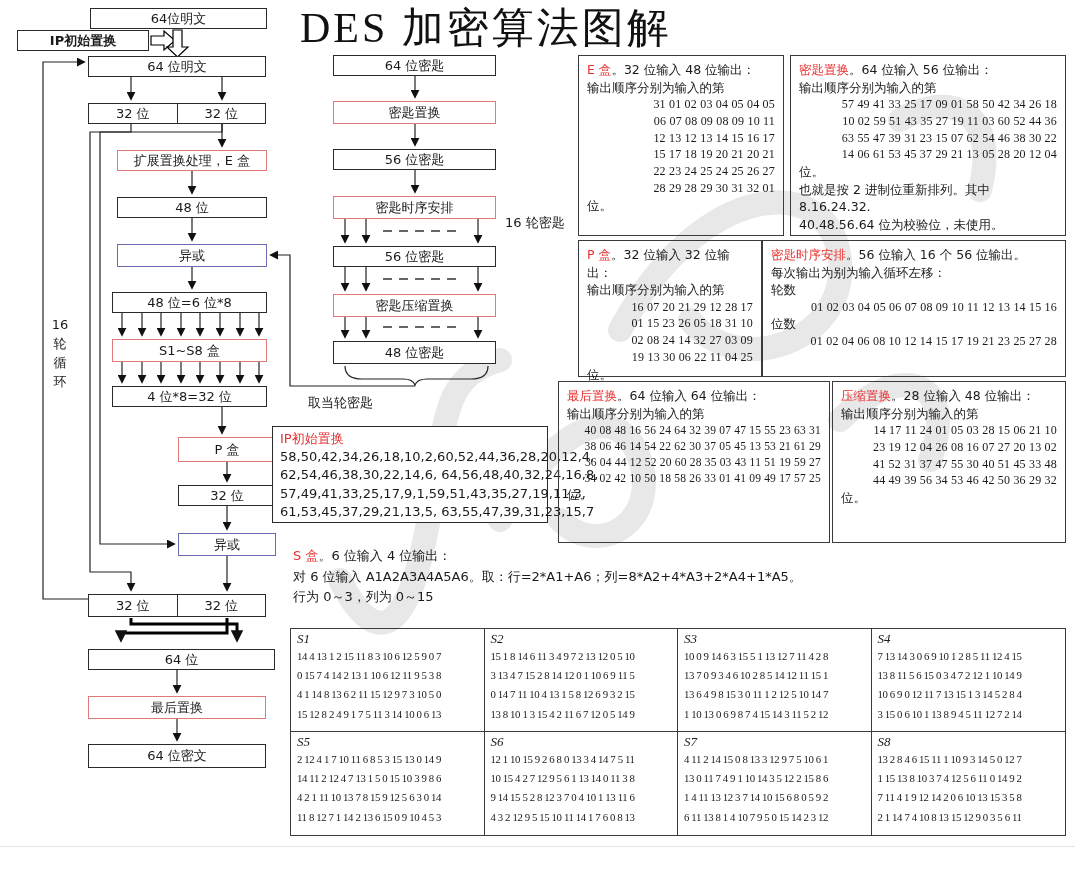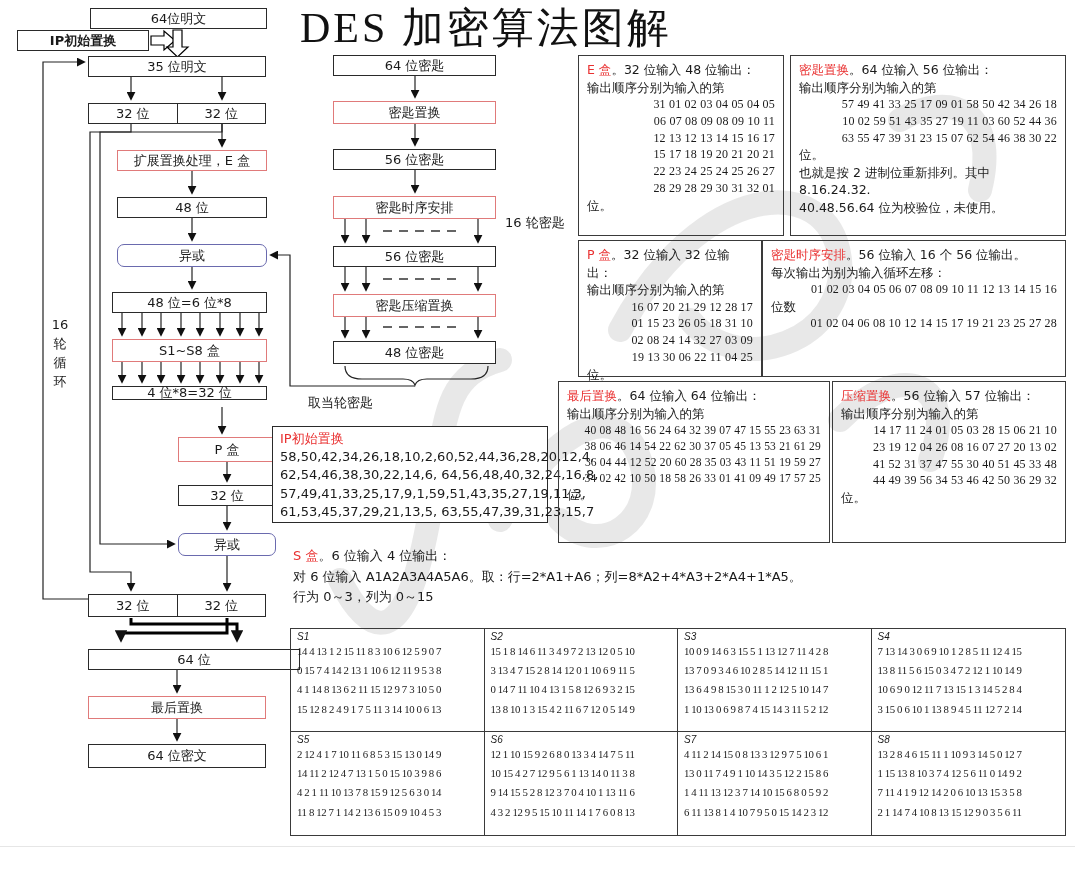--- a/index.html
+++ b/index.html
@@ -1,21 +1,21 @@
 <!DOCTYPE html>
 <html><head>
 <meta charset="utf-8">
 <style>
   html,body{margin:0;padding:0;background:#fff;}
   #stage{position:relative;width:1075px;height:872px;background:#fff;overflow:hidden;
          font-family:"DejaVu Sans","Liberation Sans",sans-serif;color:#1a1a1a;}
   .box{position:absolute;border:1px solid #2a2a2a;background:#fff;display:flex;
        align-items:center;justify-content:center;font-size:13px;box-sizing:border-box;z-index:2;}
   .rb{border-color:#e07a7a;}
-  .bb{border-color:#6a6aae;border-radius:7px;}
+  .bb{border-color:#6a6aae;}
   .split{padding:0;}
   .split .cell{flex:1;display:flex;align-items:center;justify-content:center;height:100%;}
   .split .cell + .cell{border-left:1px solid #2a2a2a;}
   .lbl{position:absolute;font-size:13px;z-index:2;}
   .vlbl{position:absolute;font-size:13px;line-height:1.45;text-align:center;z-index:2;}
   .title{position:absolute;left:300px;top:0px;font-family:"Liberation Serif","DejaVu Serif",serif;
          font-size:42px;letter-spacing:3px;color:#111;z-index:2;white-space:nowrap;}
   .info{position:absolute;border:1px solid #3a3a3a;box-sizing:border-box;padding:5px 8px;
         font-size:12.5px;line-height:1.4;z-index:2;background:transparent;}
   .info .num{font-family:"Liberation Serif","DejaVu Serif",serif;font-size:12px;
@@ -24,21 +24,21 @@
   .ipbox{position:absolute;border:1px solid #2a2a2a;box-sizing:border-box;padding:3px 7px;
          font-size:13px;line-height:1.4;z-index:2;background:#fff;}
   .ipbox .row{white-space:nowrap;}
   #sdesc{position:absolute;left:293px;top:546px;width:770px;font-size:13px;line-height:1.58;z-index:2;}
   #stable{position:absolute;left:290px;top:628px;width:776px;height:208px;display:grid;
           grid-template-columns:1fr 1fr 1fr 1fr;grid-template-rows:1fr 1fr;
           border:1px solid #3a3a3a;box-sizing:border-box;z-index:2;}
   .scell{border-right:1px solid #3a3a3a;border-bottom:1px solid #3a3a3a;padding:2px 6px;overflow:hidden;}
   .scell:nth-child(4n){border-right:none;}
   .scell:nth-child(n+5){border-bottom:none;}
-  .scell .hdr{font-family:Liberation Sans, sans-serif;font-style:italic;font-size:10px;}
+  .scell .hdr{font-family:Liberation Serif, serif;font-style:italic;font-size:13px;}
   .srow{font-family:"Liberation Serif","DejaVu Serif",serif;font-size:10.8px;letter-spacing:-0.4px;
         line-height:1.78;white-space:nowrap;}
   svg.layer{position:absolute;left:0;top:0;z-index:1;pointer-events:none;}
   svg.wm{z-index:0;}
   #footline{position:absolute;left:0;top:846px;width:1075px;height:0;border-top:1px solid #e6e6e6;z-index:2;}
 </style>
 </head>
 <body>
 
 <div id="stage">
@@ -137,58 +137,58 @@
 
   <div class="title">DES 加密算法图解</div>
 
   <div class="box" style="left:90px;top:8px;width:177px;height:21px">
       <span>64位明文</span>
     </div>
   <div class="box" style="left:17px;top:30px;width:132px;height:21px;font-weight:bold">
       <span>IP初始置换</span>
     </div>
   <div class="box" style="left:88px;top:56px;width:178px;height:21px">
-      <span>35 位明文</span>
+      <span>64 位明文</span>
     </div>
   <div class="box split" style="left:88px;top:103px;width:178px;height:21px">
     <div class="cell">32 位</div>
     <div class="cell">32 位</div>
   </div>
   <div class="box rb" style="left:117px;top:150px;width:150px;height:21px">
       <span>扩展置换处理，E 盒</span>
     </div>
   <div class="box" style="left:117px;top:197px;width:150px;height:21px">
       <span>48 位</span>
     </div>
   <div class="box bb" style="left:117px;top:244px;width:150px;height:23px">
       <span>异或</span>
     </div>
   <div class="box" style="left:112px;top:292px;width:155px;height:21px">
       <span>48 位=6 位*8</span>
     </div>
   <div class="box rb" style="left:112px;top:339px;width:155px;height:23px">
       <span>S1~S8 盒</span>
     </div>
-  <div class="box" style="left:112px;top:386px;width:155px;height:14px">
+  <div class="box" style="left:112px;top:386px;width:155px;height:21px">
       <span>4 位*8=32 位</span>
     </div>
   <div class="box rb" style="left:178px;top:437px;width:98px;height:25px">
       <span>P 盒</span>
     </div>
   <div class="box" style="left:178px;top:485px;width:98px;height:21px">
       <span>32 位</span>
     </div>
   <div class="box bb" style="left:178px;top:533px;width:98px;height:23px">
       <span>异或</span>
     </div>
   <div class="box split" style="left:88px;top:594px;width:178px;height:23px">
     <div class="cell">32 位</div>
     <div class="cell">32 位</div>
   </div>
-  <div class="box" style="left:88px;top:649px;width:212px;height:21px">
+  <div class="box" style="left:88px;top:649px;width:187px;height:21px">
       <span>64 位</span>
     </div>
   <div class="box rb" style="left:88px;top:696px;width:178px;height:23px">
       <span>最后置换</span>
     </div>
   <div class="box" style="left:88px;top:744px;width:178px;height:24px">
       <span>64 位密文</span>
     </div>
   <div class="vlbl" style="left:49px;top:316px;width:22px">
     <span style="display:block">16</span>
@@ -240,55 +240,57 @@
     <div class="num">28 29 28 29 30 31 32 01</div>
     <div>位。</div>
   </div>
 
   <div class="info" style="left:790px;top:55px;width:276px;height:181px">
     <div><span class="red">密匙置换</span><span>。64 位输入 56 位输出：</span></div>
     <div>输出顺序分别为输入的第</div>
     <div class="num">57 49 41 33 25 17 09 01 58 50 42 34 26 18</div>
     <div class="num">10 02 59 51 43 35 27 19 11 03 60 52 44 36</div>
     <div class="num">63 55 47 39 31 23 15 07 62 54 46 38 30 22</div>
+    <div class="num">14 06 61 53 45 37 29 21 13 05 28 20 12 04</div>
     <div>位。</div>
     <div>也就是按 2 进制位重新排列。其中 8.16.24.32.</div>
     <div>40.48.56.64 位为校验位，未使用。</div>
   </div>
 
   <div class="info" style="left:578px;top:240px;width:184px;height:137px">
     <div><span class="red">P 盒</span><span>。32 位输入 32 位输出：</span></div>
     <div>输出顺序分别为输入的第</div>
     <div class="num">16 07 20 21 29 12 28 17</div>
     <div class="num">01 15 23 26 05 18 31 10</div>
     <div class="num">02 08 24 14 32 27 03 09</div>
     <div class="num">19 13 30 06 22 11 04 25</div>
     <div>位。</div>
   </div>
 
   <div class="info" style="left:762px;top:240px;width:304px;height:137px">
     <div><span class="red">密匙时序安排</span><span>。56 位输入 16 个 56 位输出。</span></div>
     <div>每次输出为别为输入循环左移：</div>
+    <div>轮数</div>
     <div class="num">01 02 03 04 05 06 07 08 09 10 11 12 13 14 15 16</div>
     <div>位数</div>
     <div class="num">01 02 04 06 08 10 12 14 15 17 19 21 23 25 27 28</div>
   </div>
 
   <div class="info" style="left:558px;top:381px;width:272px;height:162px">
     <div><span class="red">最后置换</span><span>。64 位输入 64 位输出：</span></div>
     <div>输出顺序分别为输入的第</div>
     <div class="num" style="font-size:11.5px">40 08 48 16 56 24 64 32 39 07 47 15 55 23 63 31</div>
     <div class="num" style="font-size:11.5px">38 06 46 14 54 22 62 30 37 05 45 13 53 21 61 29</div>
     <div class="num" style="font-size:11.5px">36 04 44 12 52 20 60 28 35 03 43 11 51 19 59 27</div>
     <div class="num" style="font-size:11.5px">34 02 42 10 50 18 58 26 33 01 41 09 49 17 57 25</div>
     <div>位。</div>
   </div>
 
   <div class="info" style="left:832px;top:381px;width:234px;height:162px">
-    <div><span class="red">压缩置换</span><span>。56 位输入 57 位输出：</span></div>
+    <div><span class="red">压缩置换</span><span>。28 位输入 48 位输出：</span></div>
     <div>输出顺序分别为输入的第</div>
     <div class="num">14 17 11 24 01 05 03 28 15 06 21 10</div>
     <div class="num">23 19 12 04 26 08 16 07 27 20 13 02</div>
     <div class="num">41 52 31 37 47 55 30 40 51 45 33 48</div>
     <div class="num">44 49 39 56 34 53 46 42 50 36 29 32</div>
     <div>位。</div>
   </div>
 
   <div id="sdesc">
     <div><span class="red">S 盒</span><span>。6 位输入 4 位输出：</span></div>

